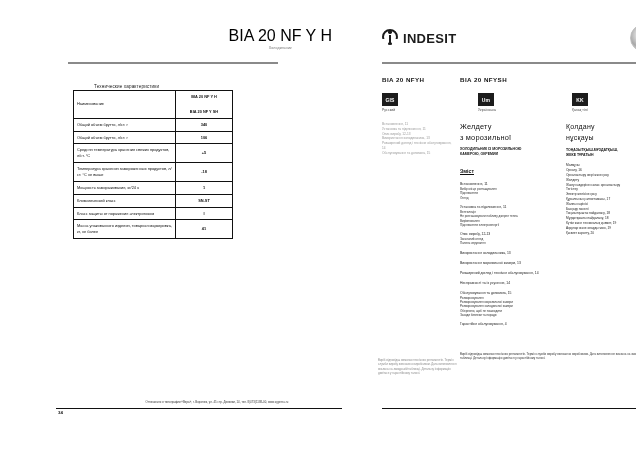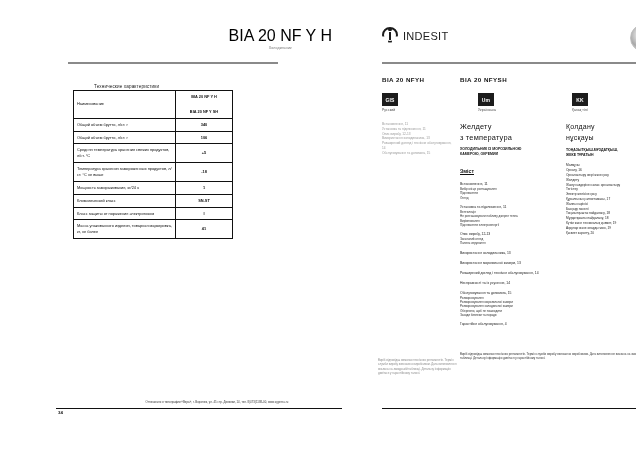--- a/index.html
+++ b/index.html
@@ -30,21 +30,21 @@
   .left-pageno { position: absolute; left: 16px; top: 410px; font-size: 4.4px; font-weight: bold; color: #111; }
 
   
   .page-right { position: absolute; left: 318px; top: 0; width: 318px; height: 449px; background: #fff; }
 
   .brand { position: absolute; left: 22px; top: 26px; display: flex; align-items: center; gap: 5px; }
   .brand-mark { width: 16px; height: 16px; position: relative; }
   .brand-mark .ring { position: absolute; left: 0; top: 0; width: 16px; height: 16px; border: 2.1px solid #1c1c1c; border-radius: 50%; clip-path: polygon(0 0, 100% 0, 100% 62%, 62% 62%, 62% 100%, 38% 100%, 38% 62%, 0 62%); }
   .brand-mark .dot { position: absolute; left: 6.2px; top: 1.2px; width: 3.4px; height: 3.4px; background: #1c1c1c; border-radius: 50%; }
   .brand-mark .stem { position: absolute; left: 6.6px; top: 5.6px; width: 2.6px; height: 8.4px; background: #1c1c1c; }
-  .brand-name { font-size: 15px; font-weight: normal; letter-spacing: .3px; color: #1c1c1c; font-variant: small-caps; text-transform: lowercase; }
+  .brand-name { font-size: 19px; font-weight: bold; letter-spacing: .3px; color: #1c1c1c; font-variant: small-caps; text-transform: lowercase; }
 
   .emblem { position: absolute; right: 20px; top: 24px; width: 28px; height: 28px; border-radius: 50%;
             background: radial-gradient(circle at 42% 38%, #f2f2f2 0%, #d7d7d7 28%, #a9a9a9 55%, #cfcfcf 72%, #ededed 100%);
             border: 1px solid #bdbdbd; }
   .emblem::after { content: ""; position: absolute; left: 5px; top: 5px; width: 18px; height: 18px; border-radius: 50%;
             background: radial-gradient(circle at 55% 60%, #6f6f6f 0%, #9a9a9a 45%, #c9c9c9 100%); opacity: .85; }
 
   .rule-right { position: absolute; left: 22px; top: 62px; width: 274px; height: 2.4px; background: #8a8a8a; }
 
   .models { position: absolute; left: 22px; top: 76px; width: 274px; }
@@ -193,21 +193,21 @@
         <span class="fl">Установка та підключення, 11</span>
         <span class="fl">Опис виробу, 12-13</span>
         <span class="fl">Використання холодильника, 13</span>
         <span class="fl">Розширений догляд і технічне обслуговування, 14</span>
         <span class="fl">Обслуговування та допомога, 15</span>
       </div>
 
       <div class="col col-b">
         <div class="ua-title">
           <div>Желдету</div>
-          <div>з температура</div>
+          <div>з морозильної</div>
         </div>
         <div class="ua-sub">
           <div>ХОЛОДИЛЬНИК ІЗ МОРОЗИЛЬНОЮ</div>
           <div>КАМЕРОЮ, ОКРЕМИЙ</div>
         </div>
         <div class="toc-h">Зміст</div>
 
         <div class="toc-g">
           <div class="toc-i">Встановлення, 11</div>
           <div class="toc-i sm">Вибір місця розташування</div>

